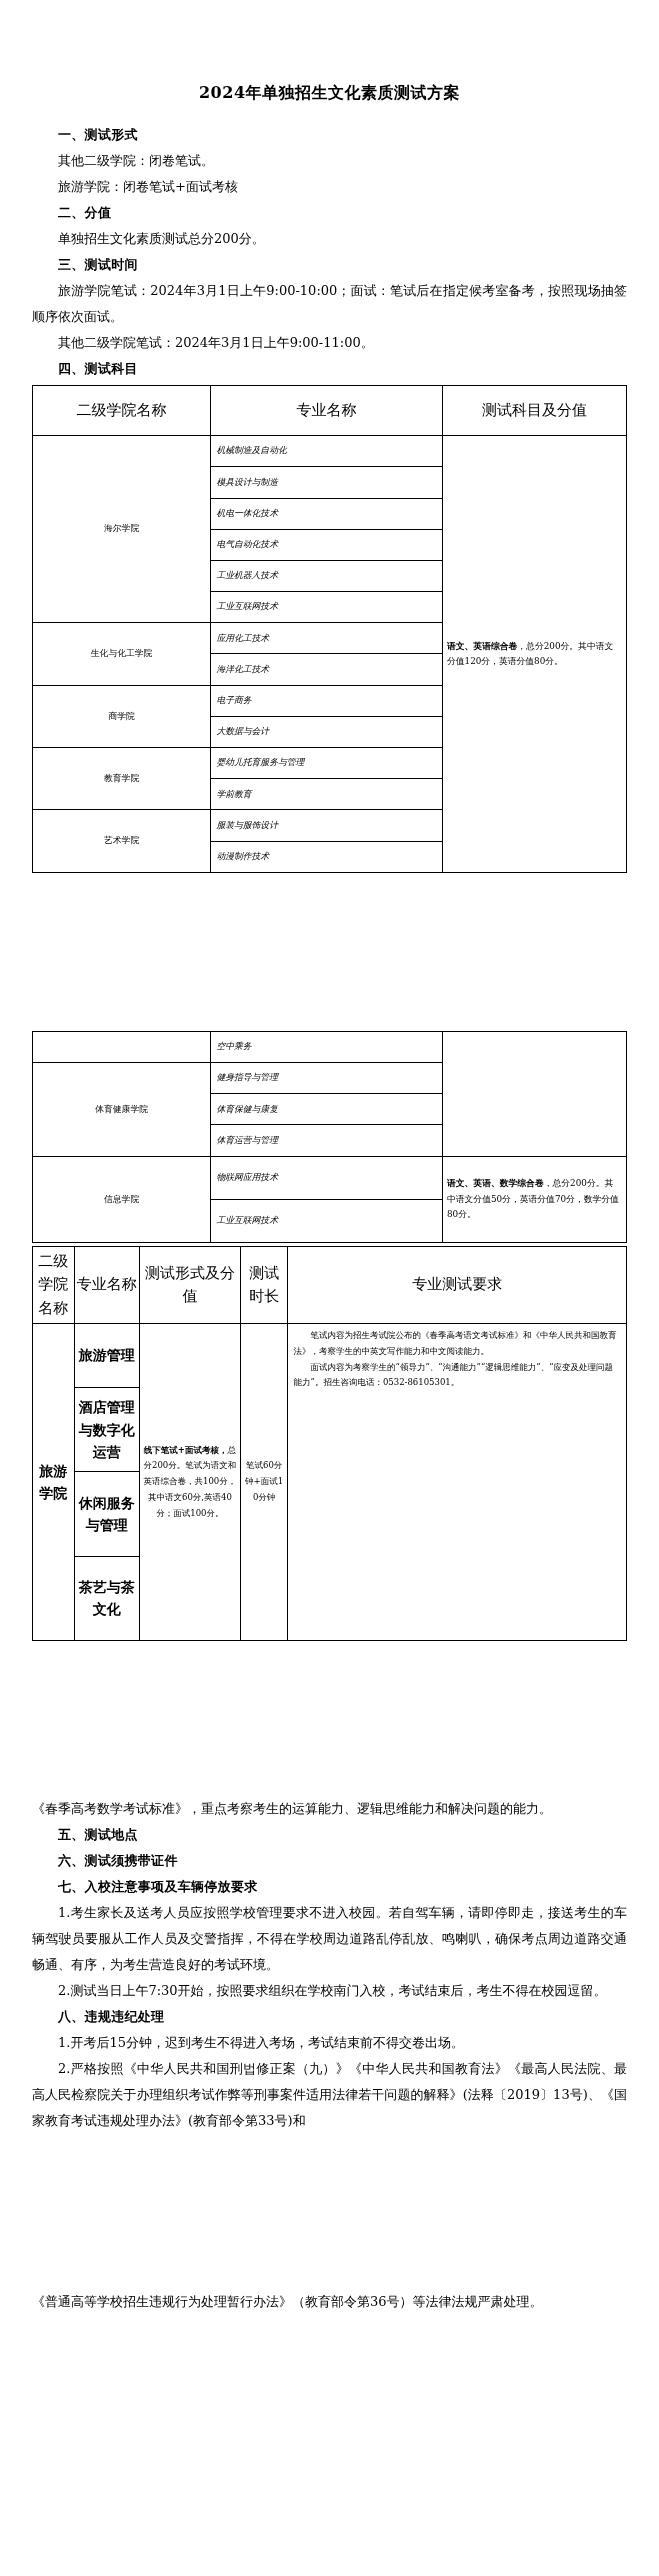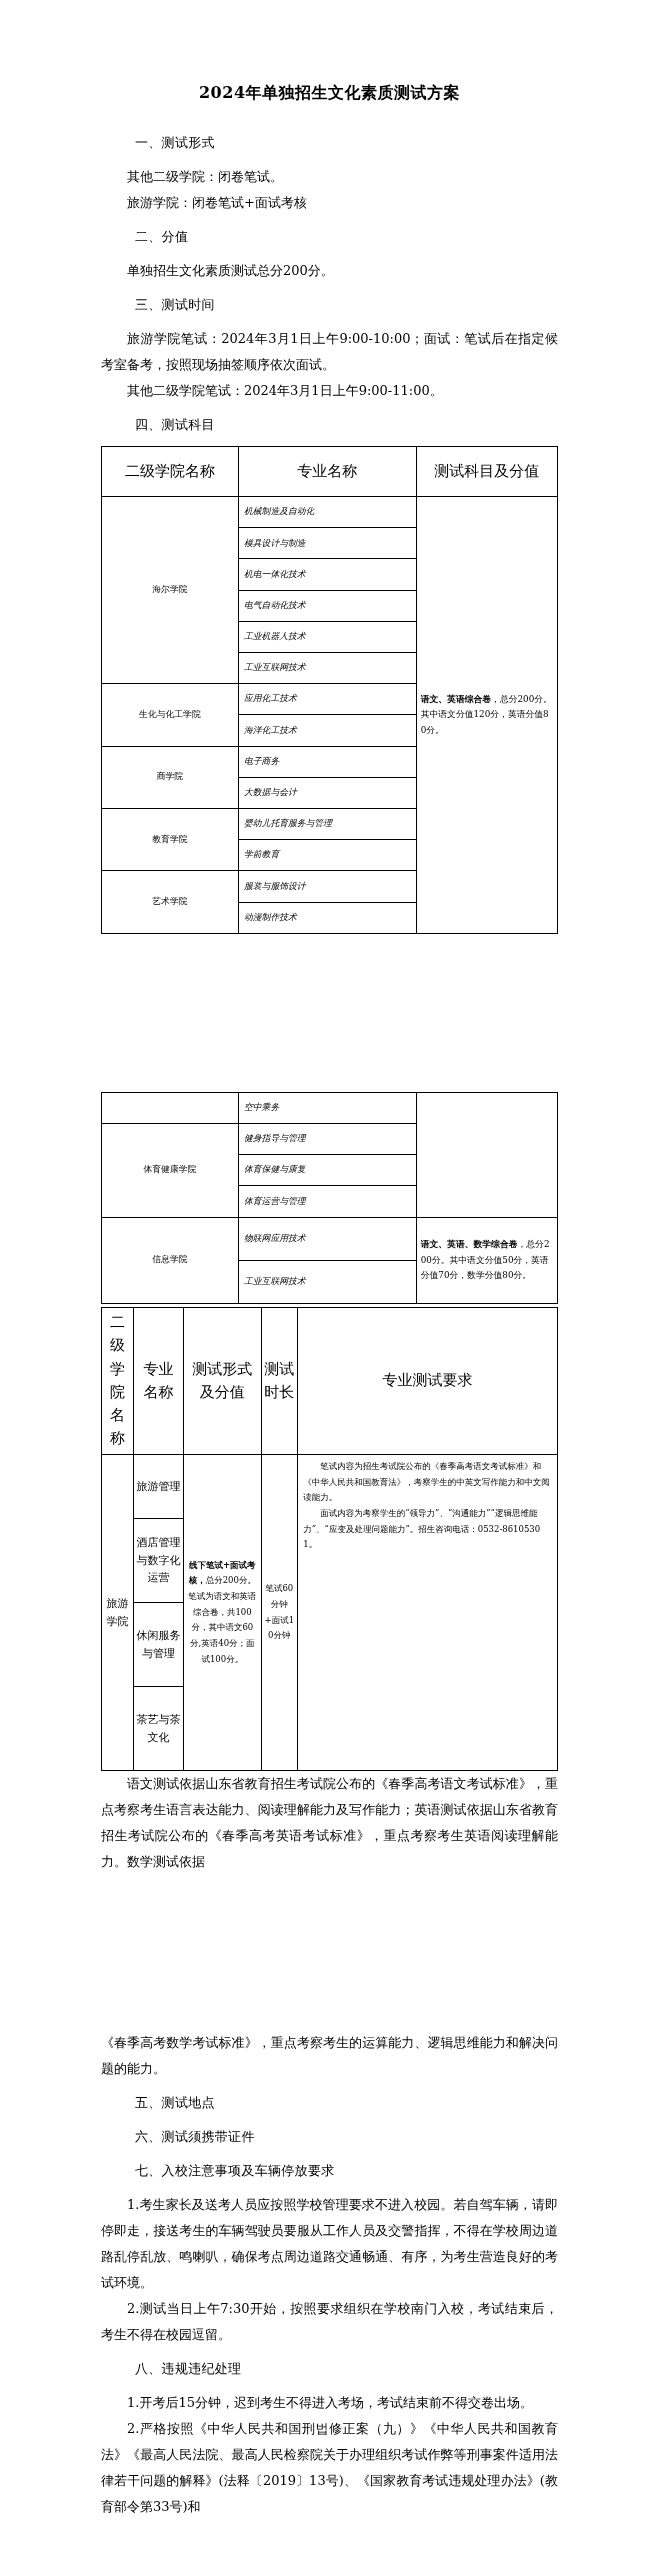--- a/index.html
+++ b/index.html
@@ -10,37 +10,37 @@
   }
   .page {
     width:659px;
     position:relative;
     background:#fff;
   }
   .sheet {
     position:relative;
     width:659px;
     box-sizing:border-box;
-    padding:0 101px;
+    padding:0 32px;
   }
   .doc-title {
     text-align:center;
     font-family:"DejaVu Serif","Liberation Serif",serif;
     font-weight:bold;
     font-size:16px;
     letter-spacing:0.5px;
     padding-top:82px;
     padding-bottom:17.5px;
     line-height:1.4;
   }
   .h2 {
-    font-weight:normal;
+    font-weight:bold;
     font-size:13px;
     line-height:2.0;
-    margin:8px;
+    margin:0;
     text-indent:2em;
     letter-spacing:0.3px;
   }
   p.body {
     font-size:13px;
     line-height:2.0;
     margin:0;
     text-indent:2em;
     text-align:justify;
     letter-spacing:0px;
@@ -72,21 +72,21 @@
   }
   table.t td.major { text-align:left; padding-left:5.2px; height:24px;font-style:italic; }
   table.t td.score { font-size:8.8px; line-height:1.75; padding:5.2px 4.1px; text-align:left;}
   table.t td.score b { font-weight:bold; }
   .spacer-lg { height:155px; }
   .spacer-md { height:88px; }
   .t3 td { font-size:8.2px; line-height:1.5; }
   .t3 td.req { text-align:left; font-size:8.5px; line-height:1.85; padding:4.1px 5.2px; vertical-align:top;}
   .t3 td.form { text-align:center; font-size:8.5px; line-height:1.85; padding:4.1px 3.1px; }
   .t3 td.dur { text-align:center; font-size:8.5px; line-height:1.85; }
-  .t3 td.vert { font-size:11px; line-height:1.6; }
+  .t3 td.vert { font-size:14px; line-height:1.6;font-weight:bold; }
   .indent-p { text-indent:2em; }
 </style>
 </head>
 <body>
 
 <div class="page">
 
   <div class="sheet">
 
     <div class="doc-title">2024年单独招生文化素质测试方案</div>
@@ -251,21 +251,20 @@
           </tr>
         <tr>
             <td class="vert" style="height:77px">休闲服务与管理</td>
           </tr>
         <tr>
             <td class="vert" style="height:77px">茶艺与茶文化</td>
           </tr>
       </tbody>
     </table>
 
-    <p class="body">语文测试依据山东省教育招生考试院公布的《春季高考语文考试标准》，重点考察考生语言表达能力、阅读理解能力及写作能力；英语测试依据山东省教育招生考试院公布的《春季高考英语考试标准》，重点考察考生英语阅读理解能力。数学测试依据</p>
 
     <div class="spacer-lg"></div>
   </div>
 
   <div class="sheet">
 
     <p class="body noindent">《春季高考数学考试标准》，重点考察考生的运算能力、逻辑思维能力和解决问题的能力。</p>
 
     <div class="h2">五、测试地点</div>
 

